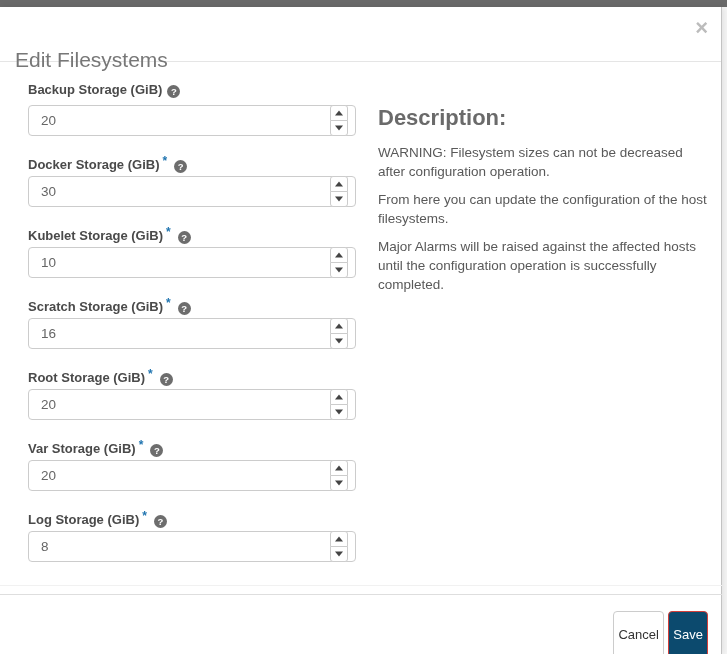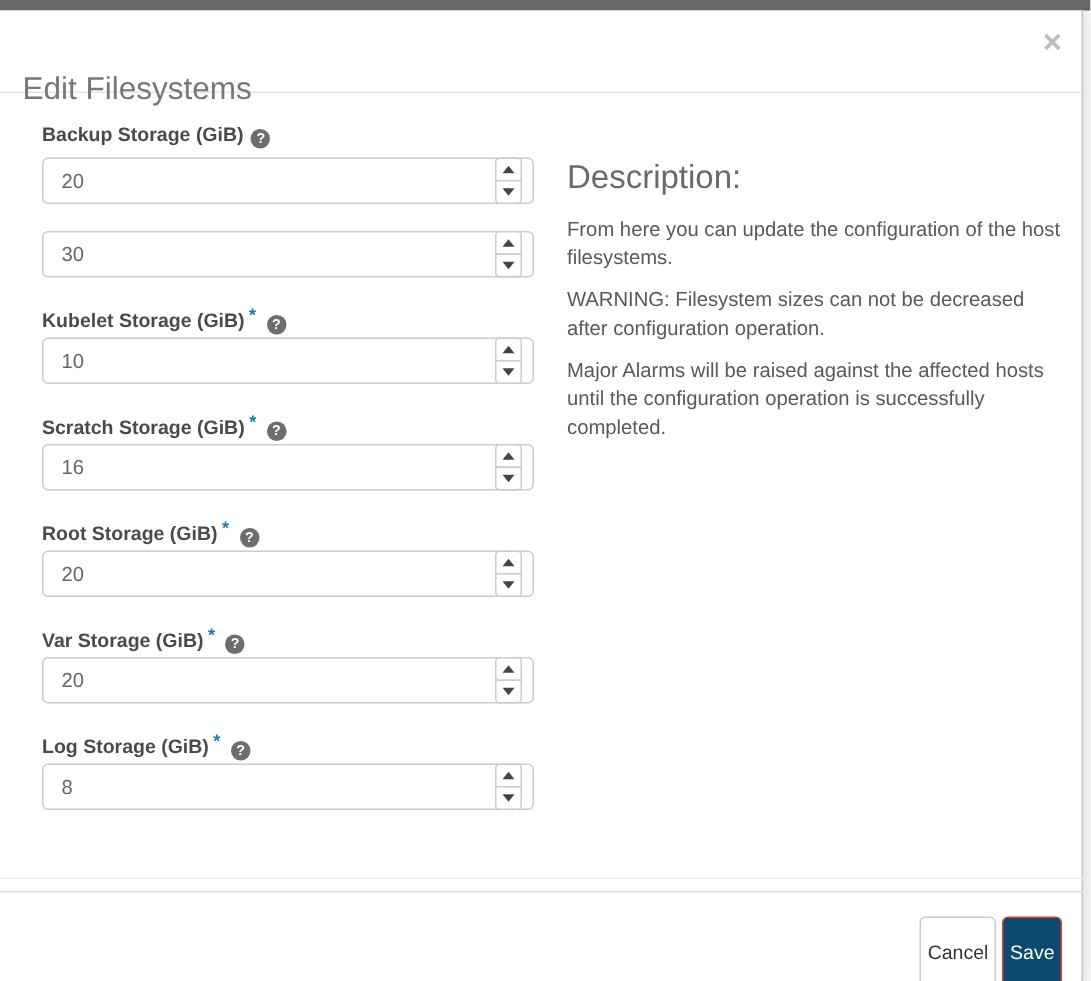--- a/index.html
+++ b/index.html
@@ -79,21 +79,21 @@
     width: 0; height: 0; border-left: 4px solid transparent;
     border-right: 4px solid transparent;
   }
   .tri.up { transform: translate(-50%,-50%); border-bottom: 5px solid #444; }
   .tri.down { transform: translate(-50%,-50%); border-top: 5px solid #444; }
   
   .desc-col {
     position: absolute; left: 378px; top: 98px; width: 334px;
   }
   .desc-title {
-    font-size: 22px; line-height: 26px; font-weight: 400; color: #6a6a6a;
+    font-size: 22px; line-height: 26px; font-weight: 700; color: #6a6a6a;
     margin-bottom: 12px;
   }
   .desc-col p {
     font-size: 13.5px; line-height: 19px; color: #595959;
     margin-bottom: 9px;
   }
   
   .body-rule {
     position: absolute; left: 0; top: 578px; width: 722px; height: 1px;
     background: #f1f1f1;
@@ -139,20 +139,21 @@
               <span class="tri up"></span>
             </button>
           <button class="spin-btn down">
               <span class="tri down"></span>
             </button>
         </div>
       </div>
     </div>
 
     <div class="field-group">
+      <span class="field-label"><span>Docker Storage (GiB)</span><span class="req">*</span><span class="help-icon">?</span></span>
       <div class="input-wrap">
         <input class="num-input" type="text" value="30" style="">
         <div class="spinner">
           <button class="spin-btn up">
               <span class="tri up"></span>
             </button>
           <button class="spin-btn down">
               <span class="tri down"></span>
             </button>
         </div>
@@ -231,22 +232,22 @@
               <span class="tri down"></span>
             </button>
         </div>
       </div>
     </div>
 
   </div>
 
   <div class="desc-col">
     <div class="desc-title">Description:</div>
+    <p>WARNING: Filesystem sizes can not be decreased after configuration operation.</p>
     <p>From here you can update the configuration of the host filesystems.</p>
-    <p>WARNING: Filesystem sizes can not be decreased after configuration operation.</p>
     <p>Major Alarms will be raised against the affected hosts until the configuration operation is successfully completed.</p>
   </div>
 
   <div class="body-rule"></div>
 
   <div class="modal-footer">
     <button class="btn btn-cancel">Cancel</button>
     <button class="btn btn-save">Save</button>
   </div>
 

